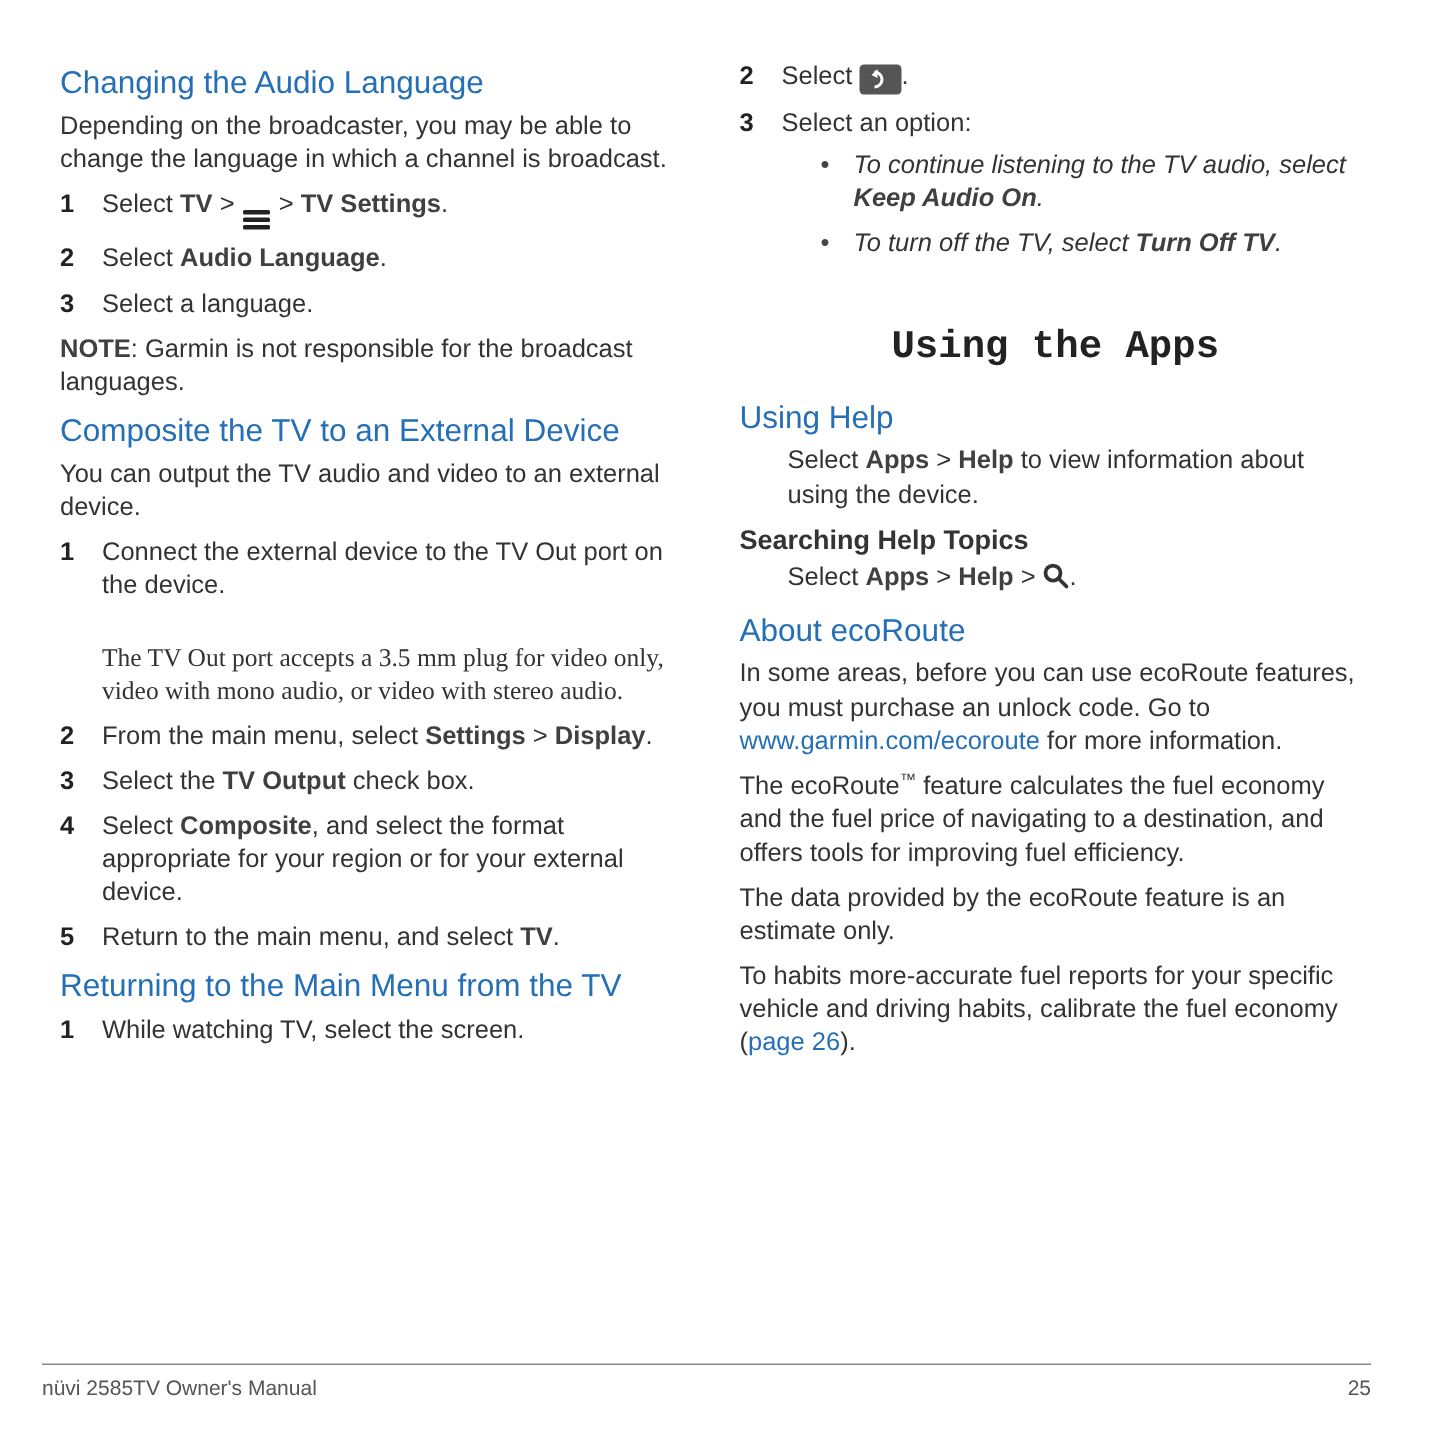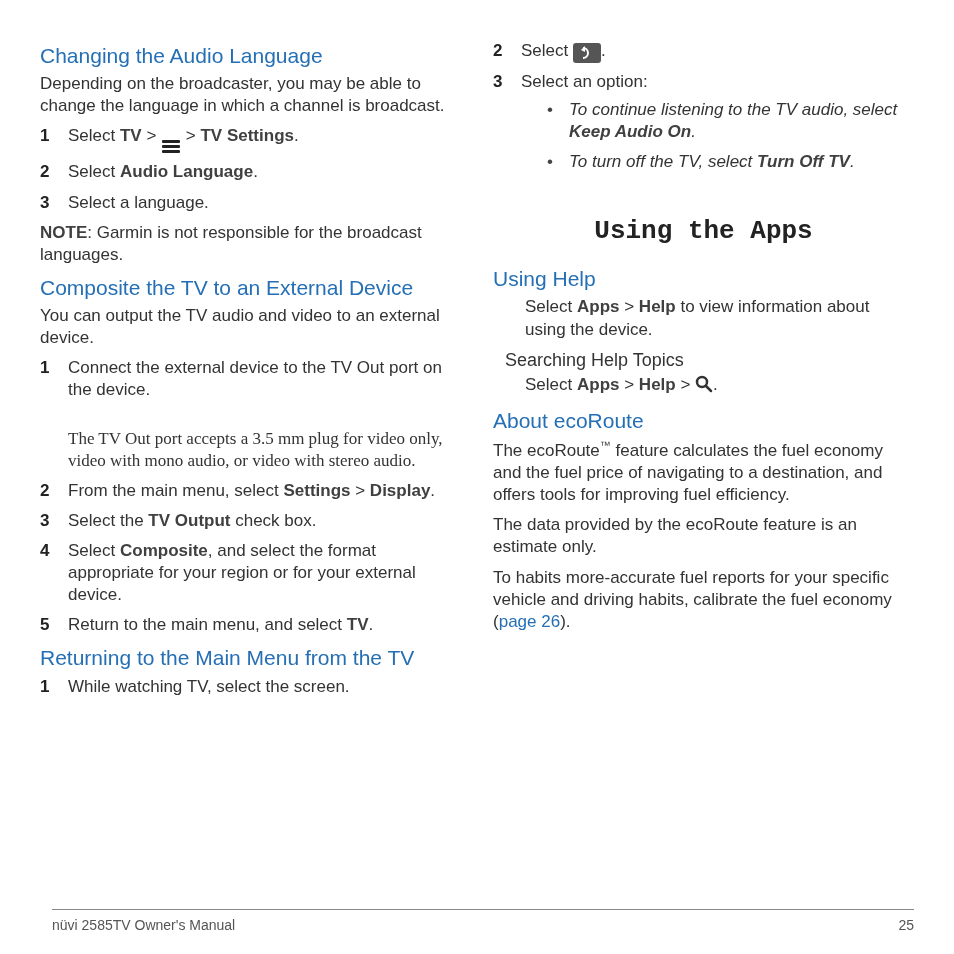--- a/index.html
+++ b/index.html
@@ -26,25 +26,24 @@
   h1.chapter {
     color: #222;
     font-weight: bold;
     font-size: 26px;
     text-align: center;
     margin: 34px 0 16px 0;
     font-family: Liberation Mono, monospace;
   }
   h3.sub {
     color: #333;
-    font-weight: normal;
+    font-weight: bold;
     font-size: 18px;
     margin-top: 8px;
     margin-bottom: 2px;
-    margin-left: 12px;
   }
   p.body { margin-bottom: 8px; }
   p.indent { padding-left: 32px; margin-bottom: 8px; }
   ol.steps { list-style: none; margin-top: 4px; }
   ol.steps > li { display: flex; margin-bottom: 8px; }
   ol.steps > li .num {
     font-weight: bold; color: #222; width: 28px; flex-shrink: 0;
     font-size: 17px;
   }
   ol.steps > li .txt { flex: 1; }
@@ -61,21 +60,21 @@
   .icon-menu span { height: 3px; background: #222; border-radius: 1px; }
   .icon-back-btn {
     display: inline-flex; align-items: center; justify-content: center;
     width: 28px; height: 20px; background: #555; border-radius: 3px;
     vertical-align: -4px;
   }
   .icon-back-btn svg { width: 16px; height: 14px; }
   .icon-search { display: inline-block; vertical-align: -3px; }
   .icon-search svg { width: 18px; height: 18px; }
   .footer {
-    position: absolute; bottom: 20px; left: 52px; right: 40px;
+    position: absolute; bottom: 20px; left: 28px; right: 40px;
     border-top: 1px solid #888; padding-top: 6px;
     display: flex; justify-content: space-between;
     font-size: 14px; color: #555;
   }
   .gap { margin-top: 6px; }
 </style>
 </head>
 <body>
 
 <div class="columns">
@@ -179,20 +178,21 @@
     <h2 class="section">Using Help</h2>
     <p class="indent"><span>Select </span><span class="bold">Apps</span><span> &gt; </span><span class="bold">Help</span><span> to view information about using the device.</span></p>
 
     <h3 class="sub">Searching Help Topics</h3>
     <p class="indent"><span>Select </span><span class="bold">Apps</span><span> &gt; </span><span class="bold">Help</span><span> &gt; </span><span class="icon-search"><svg viewBox="0 0 18 18">
             <circle cx="7" cy="7" r="5" fill="none" stroke="#333" stroke-width="2.5"></circle>
             <line x1="11" y1="11" x2="16" y2="16" stroke="#333" stroke-width="2.5" stroke-linecap="round"></line>
           </svg></span><span>.</span></p>
 
     <h2 class="section gap">About ecoRoute</h2>
+    <p class="body"><span>In some areas, before you can use ecoRoute features, you must purchase an unlock code. Go to </span><a class="link">www.garmin.com/ecoroute</a><span> for more information.</span></p>
     <p class="body"><span>The ecoRoute</span><span style="font-size:11px;vertical-align:super;">™</span><span> feature calculates the fuel economy and the fuel price of navigating to a destination, and offers tools for improving fuel efficiency.</span></p>
     <p class="body">The data provided by the ecoRoute feature is an estimate only.</p>
     <p class="body"><span>To habits more-accurate fuel reports for your specific vehicle and driving habits, calibrate the fuel economy (</span><a class="link">page 26</a><span>).</span></p>
   </div>
 </div>
 
 <div class="footer">
   <span>nüvi 2585TV Owner's Manual</span>
   <span>25</span>
 </div>

